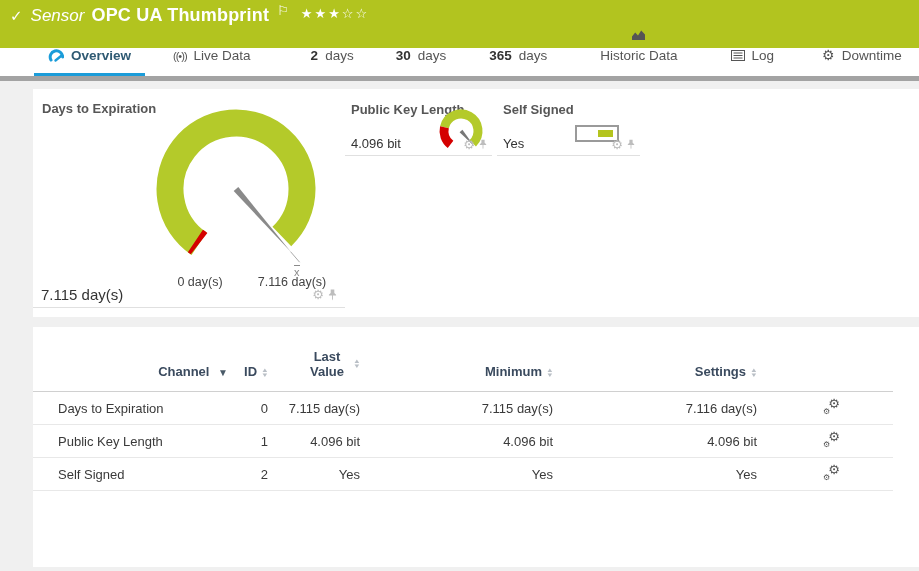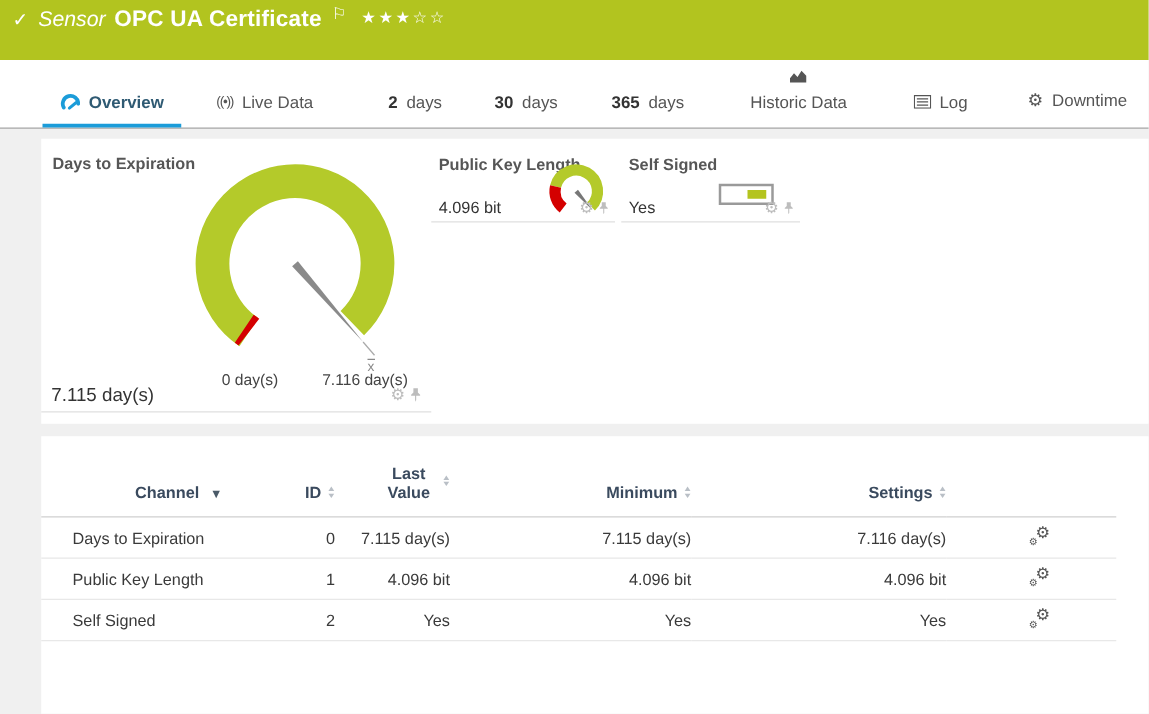--- a/index.html
+++ b/index.html
@@ -12,21 +12,21 @@
   .check-icon { font-size: 15px; font-weight: 700; margin-right: 8px; }
   .sensor-kind { font-style: italic; font-size: 17px; margin-right: 7px; }
   .sensor-title { font-weight: 700; font-size: 18px; letter-spacing: .2px; }
   .flag-icon { font-size: 13px; margin-left: 8px; position: relative; top: -6px; }
   .stars { font-size: 13px; margin-left: 12px; letter-spacing: 2px; position: relative; top: -3px; }
   .topbar-line2 { padding-left: 45px; font-size: 12.5px; margin-top: 2px; white-space: nowrap; }
   .topbar-line2 .lbl { font-weight: 700; }
   .topbar-line2 span { margin-right: 4px; }
 
   
-  .tabbar { display: flex; align-items: flex-end; height: 55px; background: #fff; border-bottom: 1px solid #a3a3a3; font-size: 13.5px; color: #555; }
+  .tabbar { display: flex; align-items: flex-end; height: 33px; background: #fff; border-bottom: 5px solid #a3a3a3; font-size: 13.5px; color: #555; }
   .tab { display: flex; align-items: center; gap: 7px; padding-bottom: 13px; white-space: nowrap; cursor: pointer; }
   .tab .num { font-weight: 700; color: #333; }
   .tab.active { border-bottom: 3px solid #1b9cd9; padding: 0 14px 10px 14px; margin-left: 34px; color: #2f5a73; font-weight: 700; }
   .t-live { margin-left: 28px; } .t-2d { margin-left: 60px; } .t-30d { margin-left: 42px; }
   .t-365d { margin-left: 43px; } .t-hist { margin-left: 53px; flex-direction: column; } .t-log { margin-left: 53px; text-align: center; } .t-set { margin-left: 48px; }
   .live-icon { font-size: 11px; color: #555; letter-spacing: -1px; }
   .gear-glyph { font-size: 14px; color: #555; }
 
   
   .panel { position: relative; width: 886px; margin-left: 33px; background: #fff; }
@@ -55,40 +55,40 @@
   .toggle-indicator { position: absolute; left: 78px; top: 36px; width: 44px; height: 17px; border: 2px solid #9a9a9a; background: #fff; }
   .toggle-block { position: absolute; right: 4px; top: 3px; width: 15px; height: 7px; background: #b4c41e; }
 
   
   .panel-table { margin-top: 10px; height: 240px; padding: 22px 0 0 0; }
   table.channels { border-collapse: collapse; width: 860px; table-layout: fixed; }
   table.channels col.c1 { width: 195px; } table.channels col.c2 { width: 40px; }
   table.channels col.c3 { width: 92px; }  table.channels col.c4 { width: 193px; }
   table.channels col.c5 { width: 204px; } table.channels col.c6 { width: 136px; }
   th { font-size: 13px; font-weight: 700; color: #3a4a5e; border-bottom: 1px solid #d0d0d0; padding-bottom: 12px; vertical-align: bottom; }
-  th.left { text-align: center; padding-left: 25px; } th.right { text-align: right; margin-top: 31px; }
+  th.left { text-align: right; padding-left: 25px; } th.right { text-align: right; margin-top: 31px; }
   td { font-size: 13px; color: #3a3a3a; height: 33px; border-bottom: 1px solid #e8e8e8; }
   td.left { text-align: left; padding-left: 25px; } td.right { text-align: right; }
   td.gearcell { padding-left: 66px; }
   .sort-stack { display: inline-block; vertical-align: middle; margin-left: 5px; line-height: 5px; }
   .sort-stack span { display: block; font-size: 6px; color: #b9bfc6; transform: scaleX(1.3); }
   .caret-down { color: #4a5a68; font-size: 10px; margin-left: 5px; }
   .hdr-wrap { display: inline-block; width: 44px; text-align: center; vertical-align: middle; }
   .gearpair { position: relative; display: inline-block; width: 17px; height: 15px; color: #555; cursor: pointer; }
   .gearpair .g-big { position: absolute; right: 0; top: -3px; font-size: 13px; }
   .gearpair .g-small { position: absolute; left: 0; bottom: -2px; font-size: 8px; }
 </style>
 </head>
 <body>
 
 <div class="topbar">
   <div class="topbar-line1">
     <span class="check-icon">✓</span>
     <span class="sensor-kind">Sensor</span>
-    <span class="sensor-title">OPC UA Certificate</span>
+    <span class="sensor-title">OPC UA Thumbprint</span>
     <span class="flag-icon">⚐</span>
     <span class="stars">★★★☆☆</span>
   </div>
 </div>
 
 <div class="tabbar">
   <div class="tab active">
     <svg width="16" height="15" viewBox="0 0 16 15">
       <path d="M3 12 A 6.2 6.2 0 1 1 14.6 9" fill="none" stroke="#1b9cd9" stroke-width="3" stroke-linecap="round"></path>
       <path d="M7.5 12.5 L13 8" stroke="#1b9cd9" stroke-width="2.4" stroke-linecap="round"></path>

